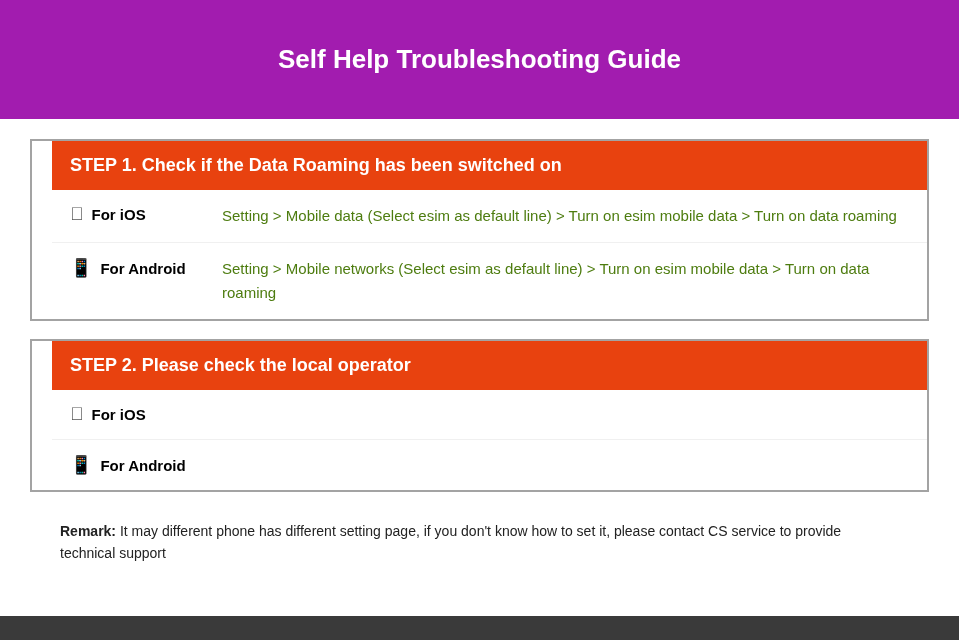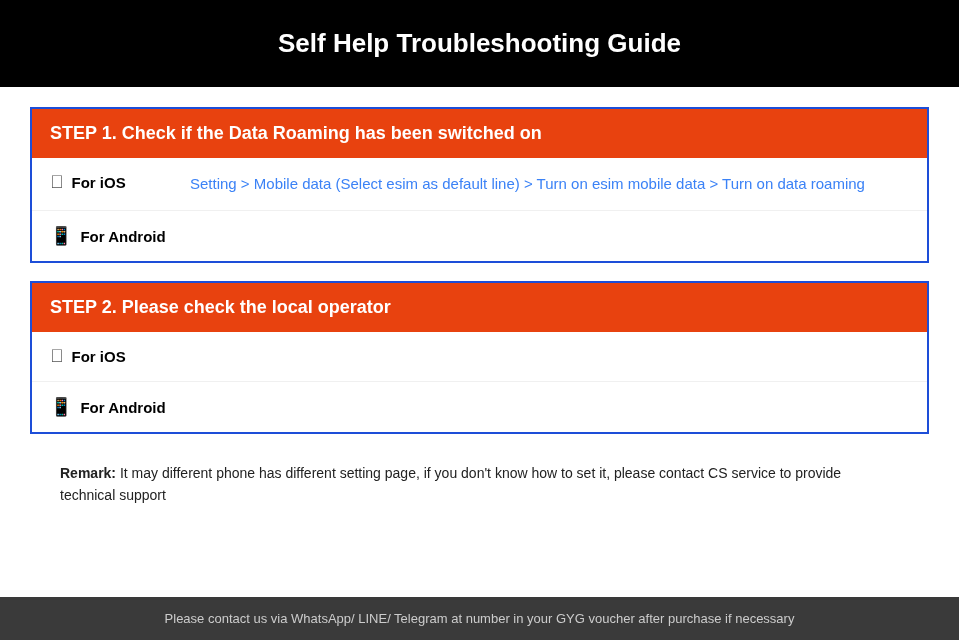--- a/index.html
+++ b/index.html
@@ -6,40 +6,41 @@
     body {
       width: 959px;
       min-height: 640px;
       font-family: Arial, sans-serif;
       background: #fff;
       display: flex;
       flex-direction: column;
     }
 
     .header {
-      background: #000000;
+      background: #a21caf;
       color: #fff;
       text-align: center;
-      padding: 28px 20px;
+      padding: 44px 20px;
     }
 
     .header-title {
       font-size: 26px;
       font-weight: bold;
     }
 
     .main-content {
       flex: 1;
       background: #fff;
       padding: 20px 30px;
     }
 
     .step-block {
-      border: 2px solid #1d4ed8;
+      border: 2px solid #a3a3a3;
       margin-bottom: 18px;
+      padding-left: 20px;
     }
 
     .step-header {
       background: #e8420f;
       color: #fff;
       padding: 14px 18px;
       font-size: 18px;
       font-weight: bold;
     }
 
@@ -75,23 +76,24 @@
     .ios-icon {
       color: #555;
     }
 
     .android-icon {
       color: #a4c639;
     }
 
     .step-text {
       font-size: 15px;
-      color: #3b82f6;
+      color: #4d7c0f;
       line-height: 1.6;
       flex: 1;
+      margin-left: 12px;
     }
 
     .remark-section {
       padding: 10px 30px 16px 30px;
       font-size: 14px;
       color: #222;
       line-height: 1.6;
     }
 
     .remark-section strong {
@@ -138,20 +140,21 @@
           <span>For iOS</span>
         </div>
         <div class="step-text">Setting &gt; Mobile data (Select esim as default line) &gt; Turn on esim mobile data &gt; Turn on data roaming</div>
       </div>
 
       <div class="step-row">
         <div class="platform-label">
           <span class="platform-icon android-icon">📱</span>
           <span>For Android</span>
         </div>
+        <div class="step-text">Setting &gt; Mobile networks (Select esim as default line) &gt; Turn on esim mobile data &gt; Turn on data roaming</div>
       </div>
     </div>
   </div>
 
   <div class="step-block">
     <div class="step-header">
       <span>STEP 2.  Please check the local operator</span>
     </div>
     <div class="step-body">
 
@@ -171,14 +174,13 @@
     </div>
   </div>
 
   <div class="remark-section">
     <strong>Remark:</strong><span> It may different phone has different setting page, if you don't know how to set it,  please contact CS service to provide technical support</span>
   </div>
 
 </div>
 
 <div class="footer">
-  <div class="footer-main">Please contact us via WhatsApp/ LINE/ Telegram at number in your GYG voucher after purchase if necessary</div>
 </div>
 
 </body></html>

